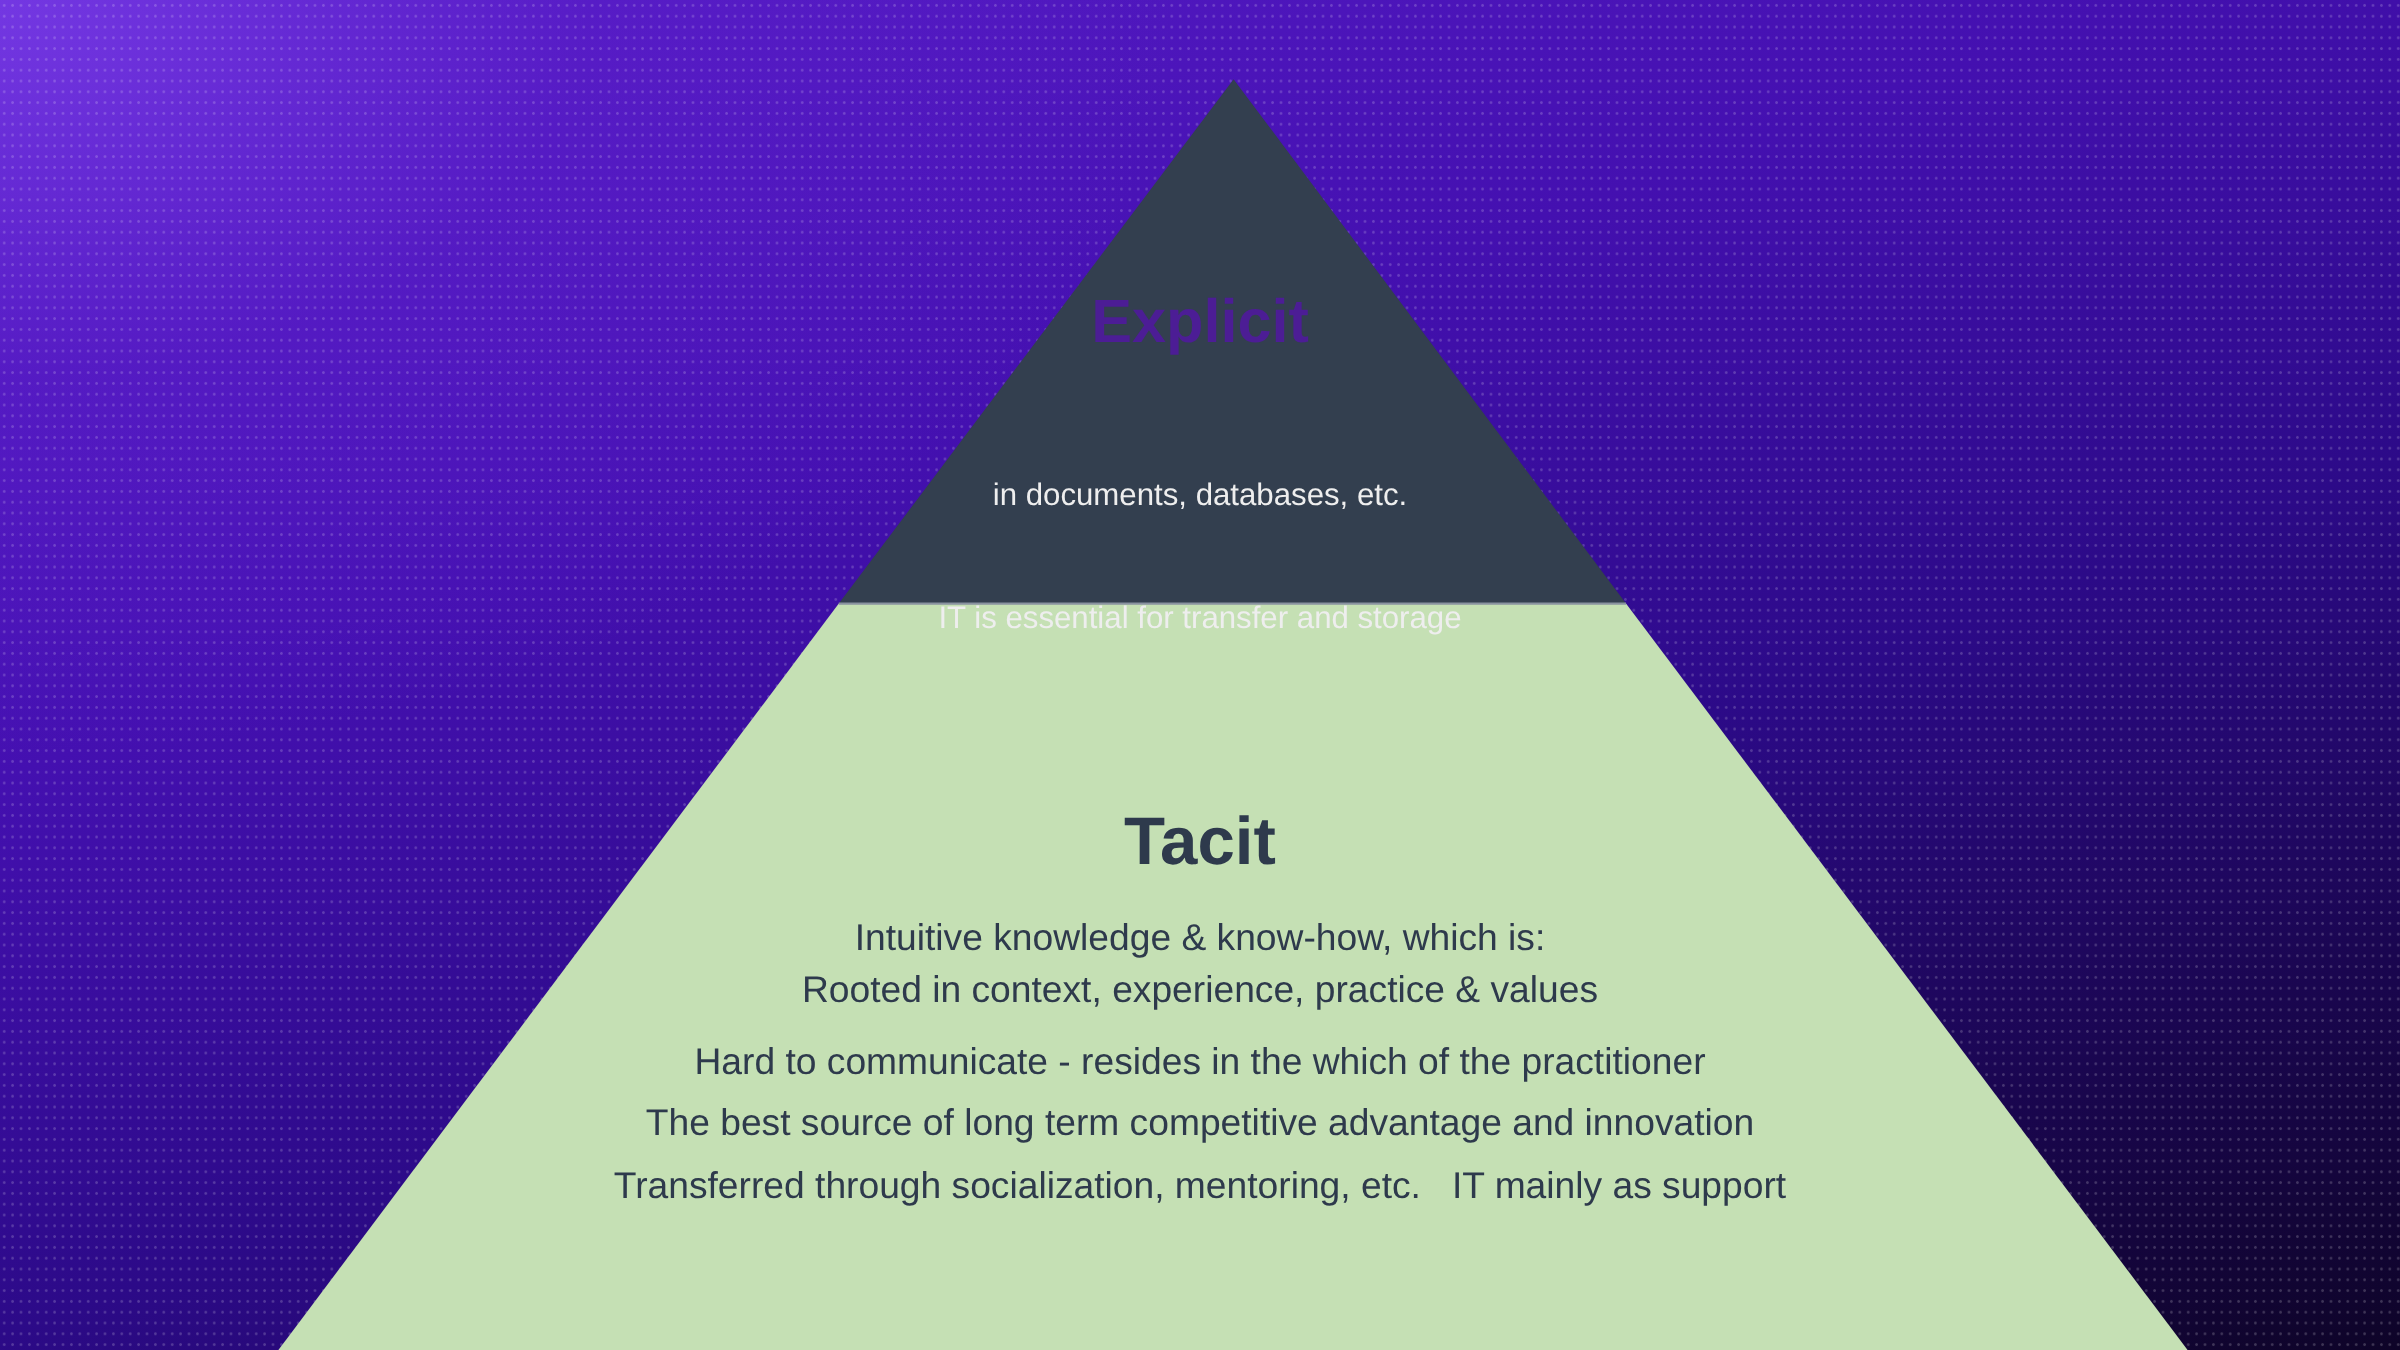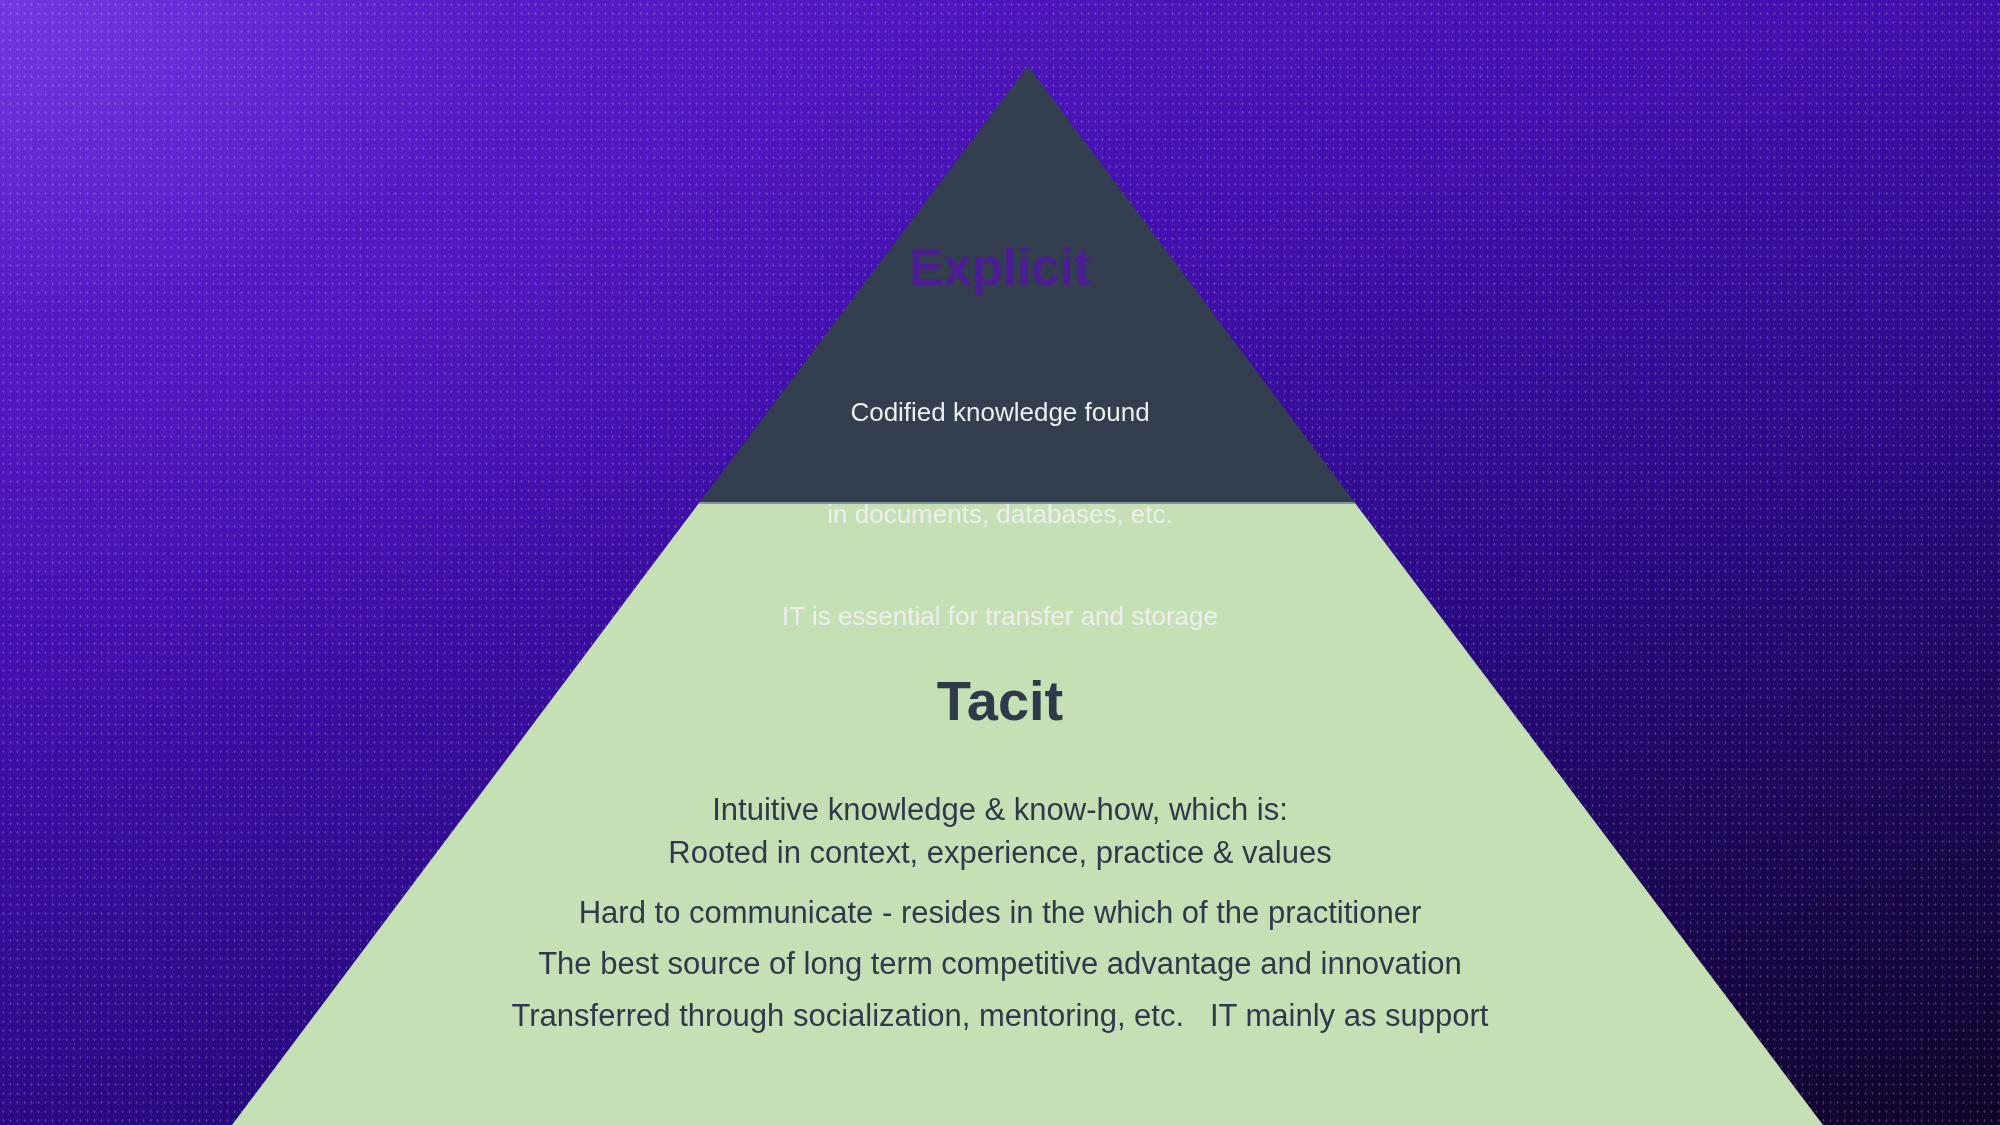--- a/index.html
+++ b/index.html
@@ -59,42 +59,40 @@
     top: 666px;
     font-size: 56px;
     font-weight: bold;
     color: #2e3a4c;
     line-height: 70px;
   }
   .tacit-line {
     font-size: 31px;
     color: #2e3a4c;
     line-height: 40px;
-    margin-top: 28px;
   }
 </style>
 </head>
 <body>
 
 <div class="bg"></div>
 <div class="grain"></div>
 
 <svg class="pyramid-svg" viewBox="0 0 2000 1125" xmlns="http://www.w3.org/2000/svg">
 
   <polygon points="699,503 1355,503 1823,1125 232,1125" fill="#c5e0b4"></polygon>
 
   <polygon points="1028,66 1355,503 699,503" fill="#333f4f"></polygon>
 
   <line x1="699" y1="503" x2="1355" y2="503" stroke="#8a93a0" stroke-width="2"></line>
 </svg>
 
 <div class="label explicit-title">Explicit</div>
 
 <div class="label explicit-body">
-  <div>Codified knowledge found</div>
   <div>in documents, databases, etc.</div>
   <div>IT is essential for transfer and storage</div>
 </div>
 
 <div class="label tacit-title">Tacit</div>
 
 <div class="label tacit-line" style="top:762px">Intuitive knowledge &amp; know-how, which is:</div>
 <div class="label tacit-line" style="top:805px">Rooted in context, experience, practice &amp; values</div>
 <div class="label tacit-line" style="top:865px">Hard to communicate - resides in the which of the practitioner</div>
 <div class="label tacit-line" style="top:916px">The best source of long term competitive advantage and innovation</div>

